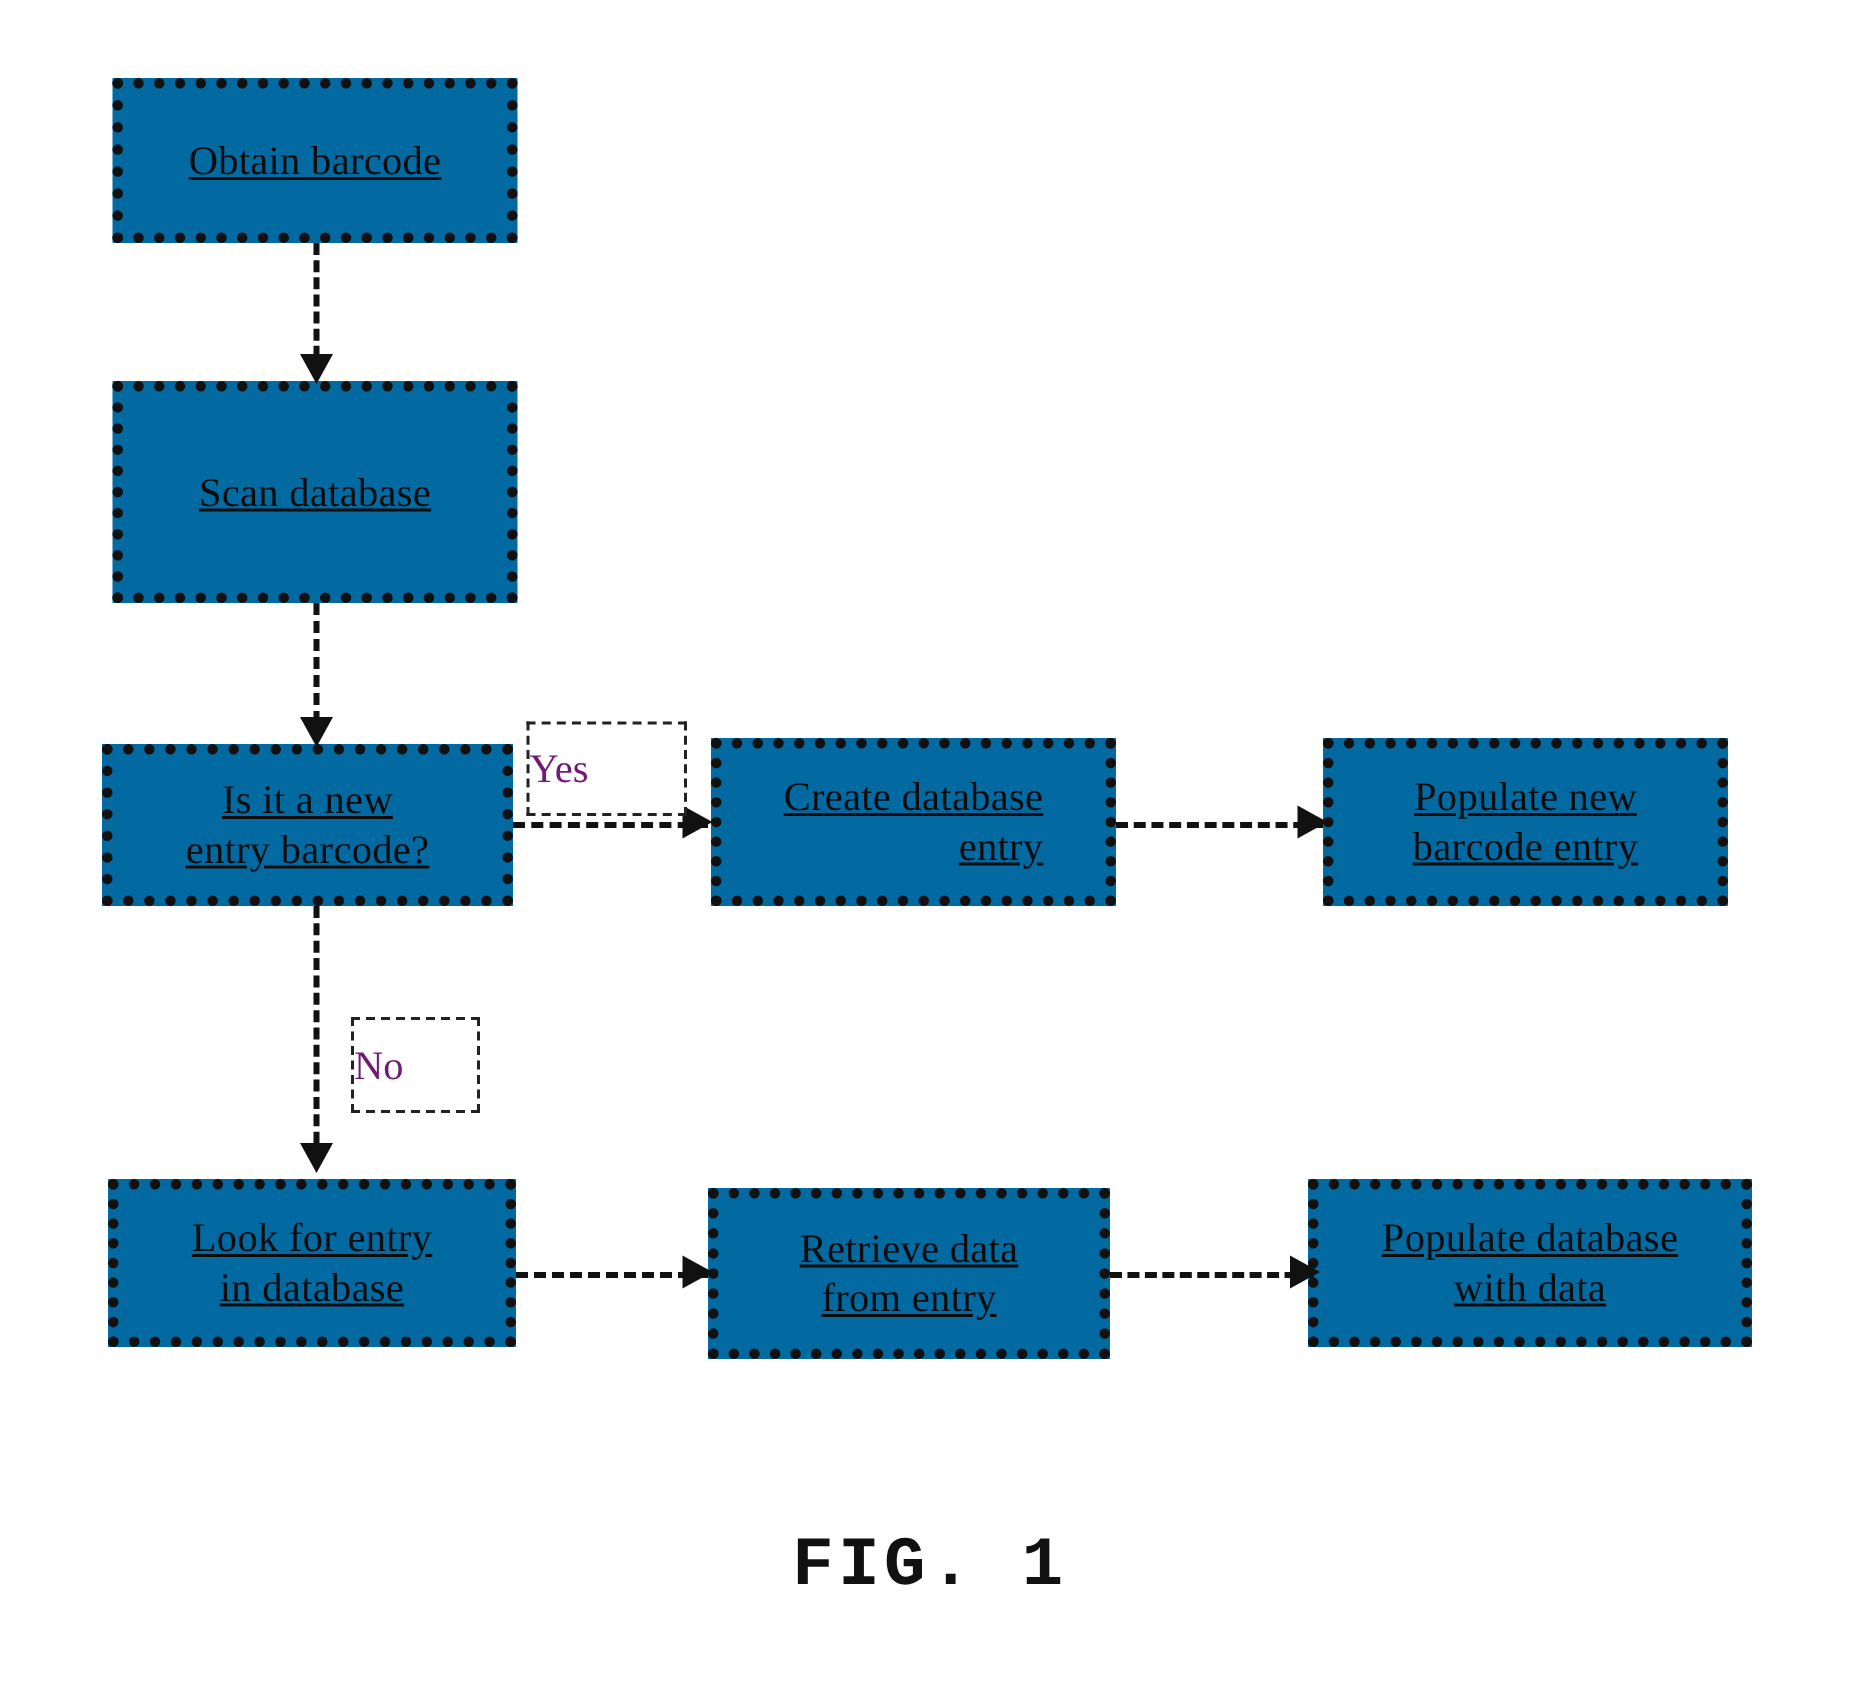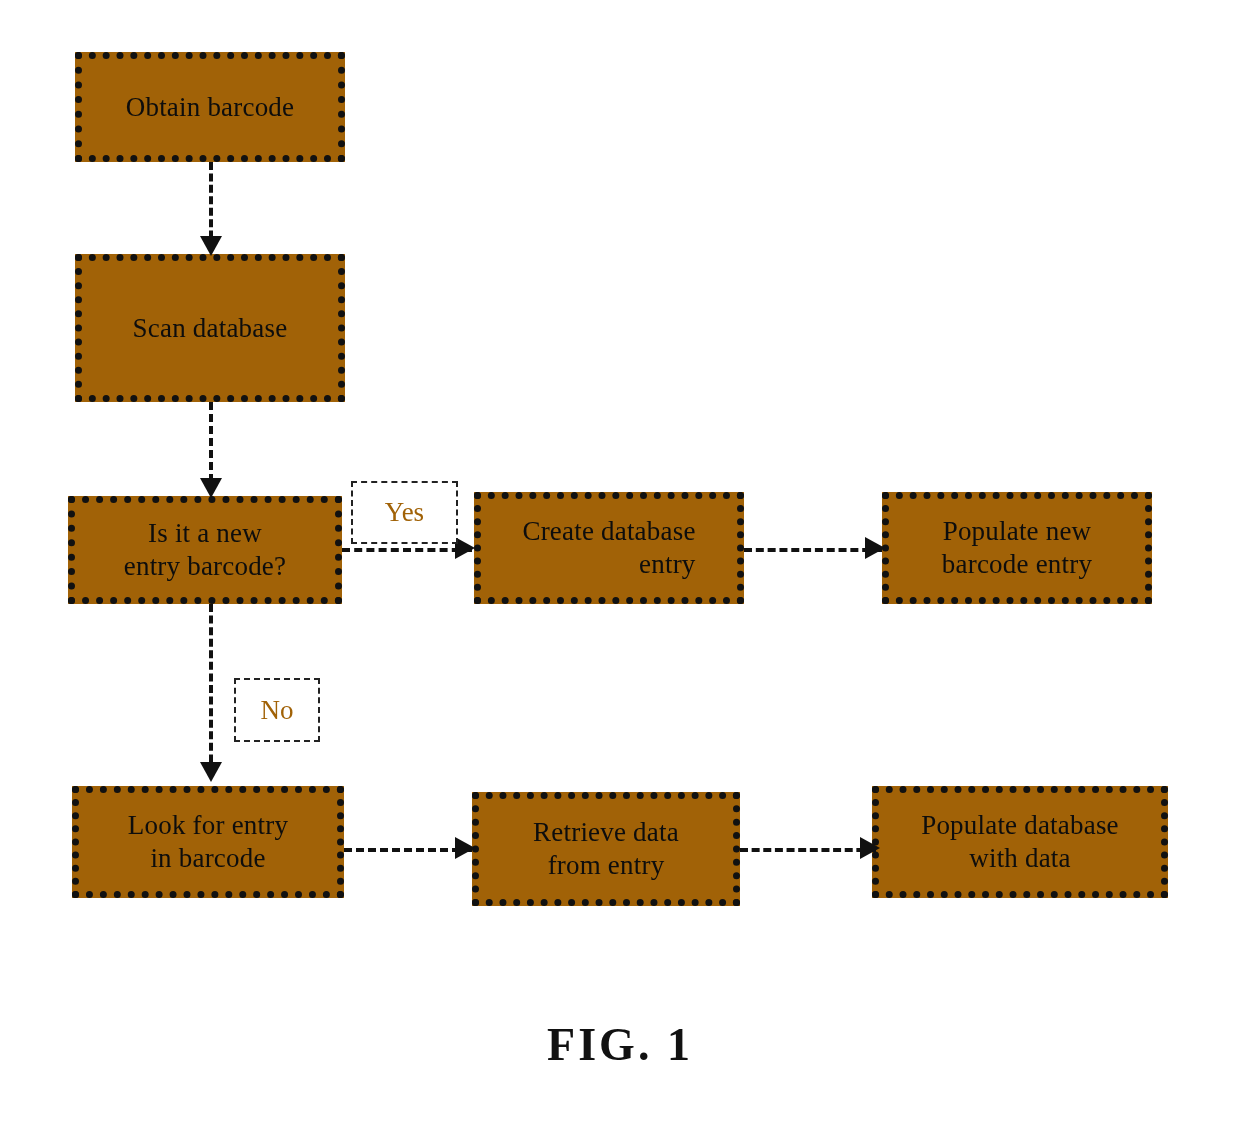--- a/index.html
+++ b/index.html
@@ -20,48 +20,48 @@
     position: relative;
     width: 1240px;
     height: 1129px;
     background: #ffffff;
   }
 
   
   .node {
     position: absolute;
     box-sizing: border-box;
-    background: #a16207;
+    background: #0369a1;
     border: 7px dotted #111111;
     display: flex;
     align-items: center;
     justify-content: center;
     text-align: center;
     line-height: 1.22;
     font-size: 27px;
     color: #0d0d0d;
     letter-spacing: 0.2px;
     padding: 2px 8px;
+    text-decoration: underline;
   }
   .node .node-label {
     display: block;
     white-space: pre-line;
   }
 
   
   .edge-label-box {
     position: absolute;
     box-sizing: border-box;
     background: #ffffff;
     border: 2px dashed #222222;
     display: flex;
     align-items: center;
-    justify-content: center;
     font-size: 27px;
-    color: #a16207;
+    color: #701a75;
     z-index: 4;
   }
 
   
   .conn-v {
     position: absolute;
     width: 0;
     border-left: 4px dashed #111111;
     z-index: 2;
   }
@@ -91,21 +91,21 @@
     border-left: 20px solid #111111;
     z-index: 3;
   }
 
   
   #fig-caption {
     position: absolute;
     left: 0;
     width: 1240px;
     text-align: center;
-    font-family: Liberation Serif, serif;
+    font-family: Liberation Mono, monospace;
     font-weight: bold;
     font-size: 46px;
     letter-spacing: 3px;
     color: #111111;
   }
 </style>
 </head>
 <body>
 
 <div id="figure-root">
@@ -151,21 +151,21 @@
 
   <div class="conn-v" style="left:209px; top:604px; height:170px;"></div>
   <div class="arrow-down" style="left:200px; top:762px;"></div>
 
   <div class="edge-label-box" style="left:234px; top:678px; width:86px; height:64px;">
     <span>No</span>
   </div>
 
   <div class="node" style="left:72px; top:786px; width:272px; height:112px;">
     <span class="node-label">Look for entry
-in barcode</span>
+in database</span>
   </div>
 
   <div class="conn-h" style="left:344px; top:848px; width:128px;"></div>
   <div class="arrow-right" style="left:455px; top:837px;"></div>
 
   <div class="node" style="left:472px; top:792px; width:268px; height:114px;">
     <span class="node-label">Retrieve data
 from entry</span>
   </div>
 

